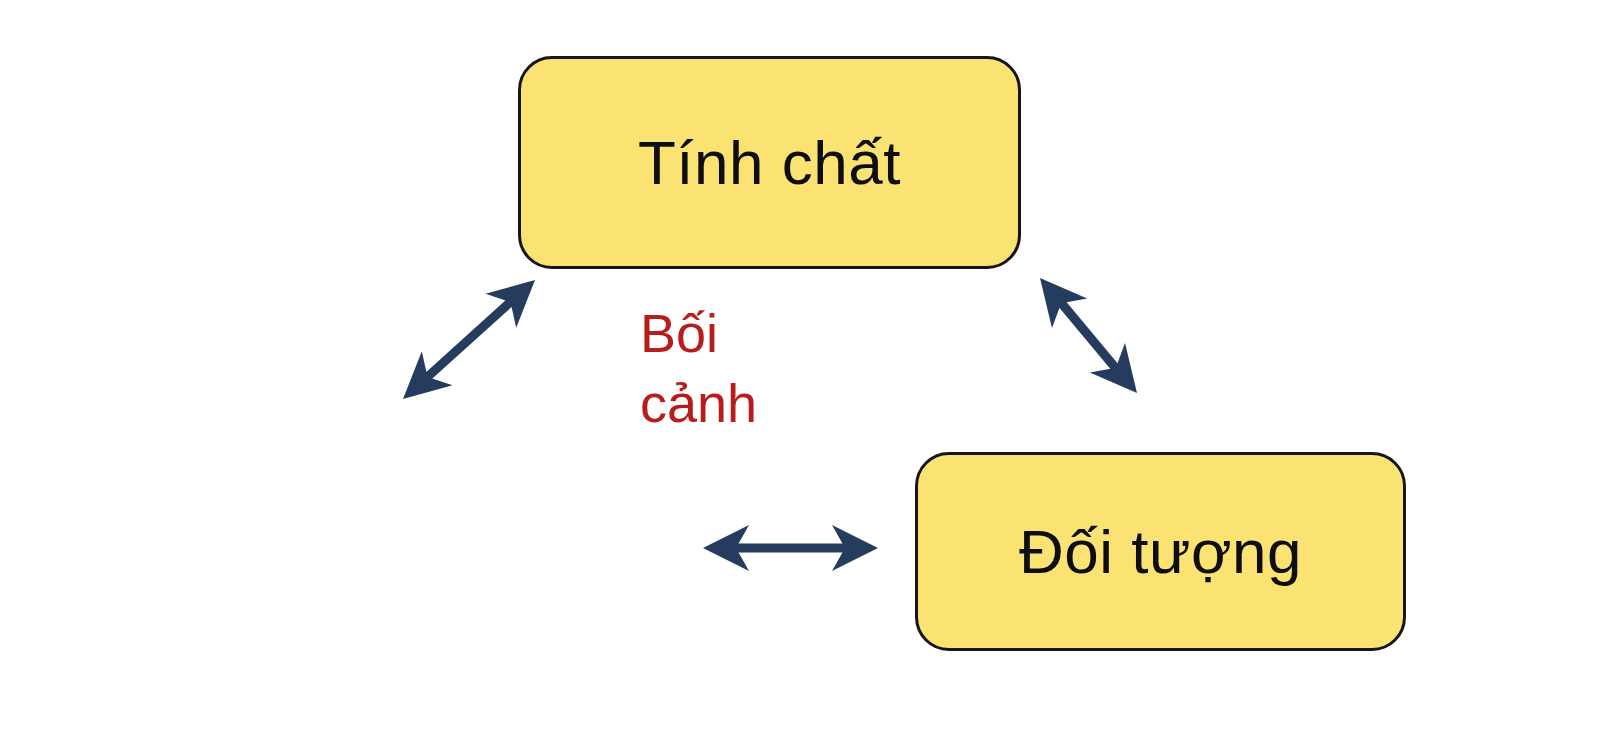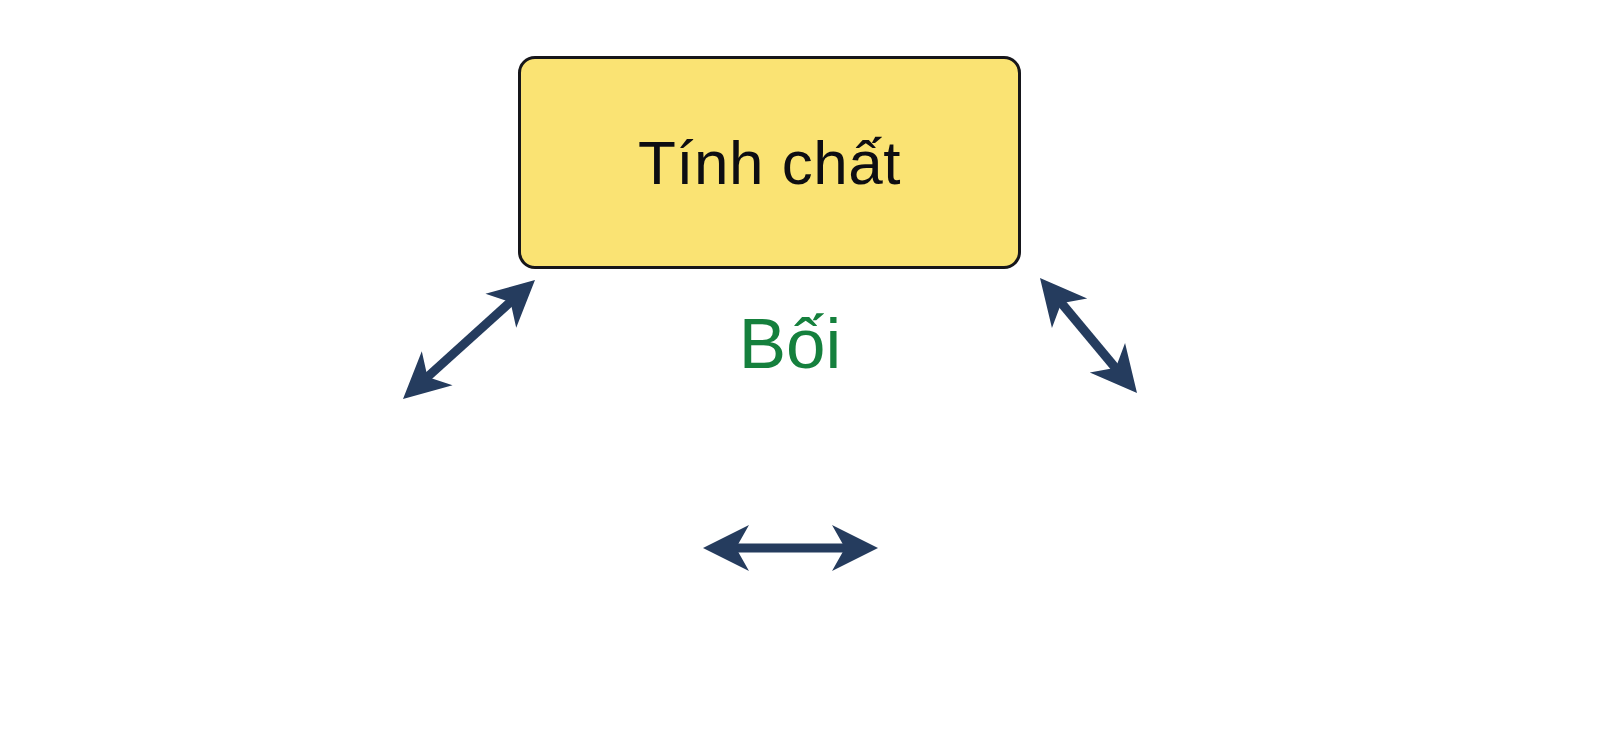--- a/index.html
+++ b/index.html
@@ -36,45 +36,43 @@
     letter-spacing: 0.5px;
     line-height: 1.05;
     white-space: nowrap;
   }
   
   #box-tinh-chat {
     left: 518px;
     top: 56px;
     width: 503px;
     height: 213px;
-    border-radius: 17px;
   }
   #box-hanh-dong {
     left: 172px;
     top: 452px;
     width: 501px;
     height: 199px;
   }
   #box-doi-tuong {
     left: 915px;
     top: 452px;
     width: 491px;
     height: 199px;
   }
   
   #center-caption {
     position: absolute;
     left: 640px;
     top: 298px;
     width: 300px;
-    text-align: center;
     font-family: "Liberation Sans", sans-serif;
-    font-size: 71px;
+    font-size: 54px;
     font-weight: 400;
-    color: #15803d;
+    color: #b91c1c;
     line-height: 1.30;
   }
   #center-caption .cap-line {
     display: block;
   }
   
   #arrow-layer {
     position: absolute;
     left: 0;
     top: 0;
@@ -113,18 +111,22 @@
       <use href="#swallowtail" transform="translate(878,548) rotate(0)"></use>
       <use href="#swallowtail" transform="translate(703,548) rotate(180)"></use>
     </g>
   </svg>
 
   <div class="node-box" id="box-tinh-chat">
     <span class="node-label">Tính chất</span>
   </div>
 
 
+  <div class="node-box" id="box-doi-tuong">
+    <span class="node-label">Đối tượng</span>
+  </div>
 
   <div id="center-caption">
     <span class="cap-line">Bối</span>
+    <span class="cap-line">cảnh</span>
   </div>
 
 </div>
 
 </body></html>

